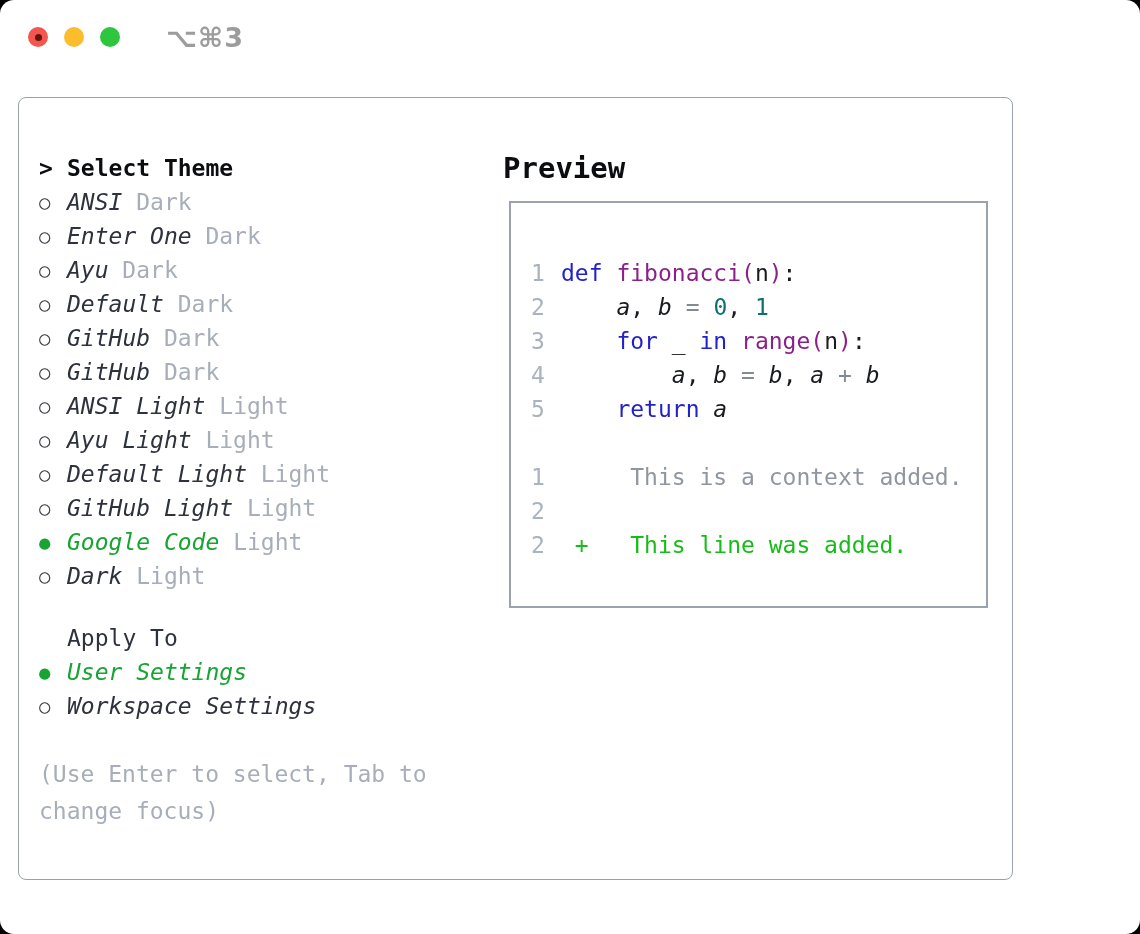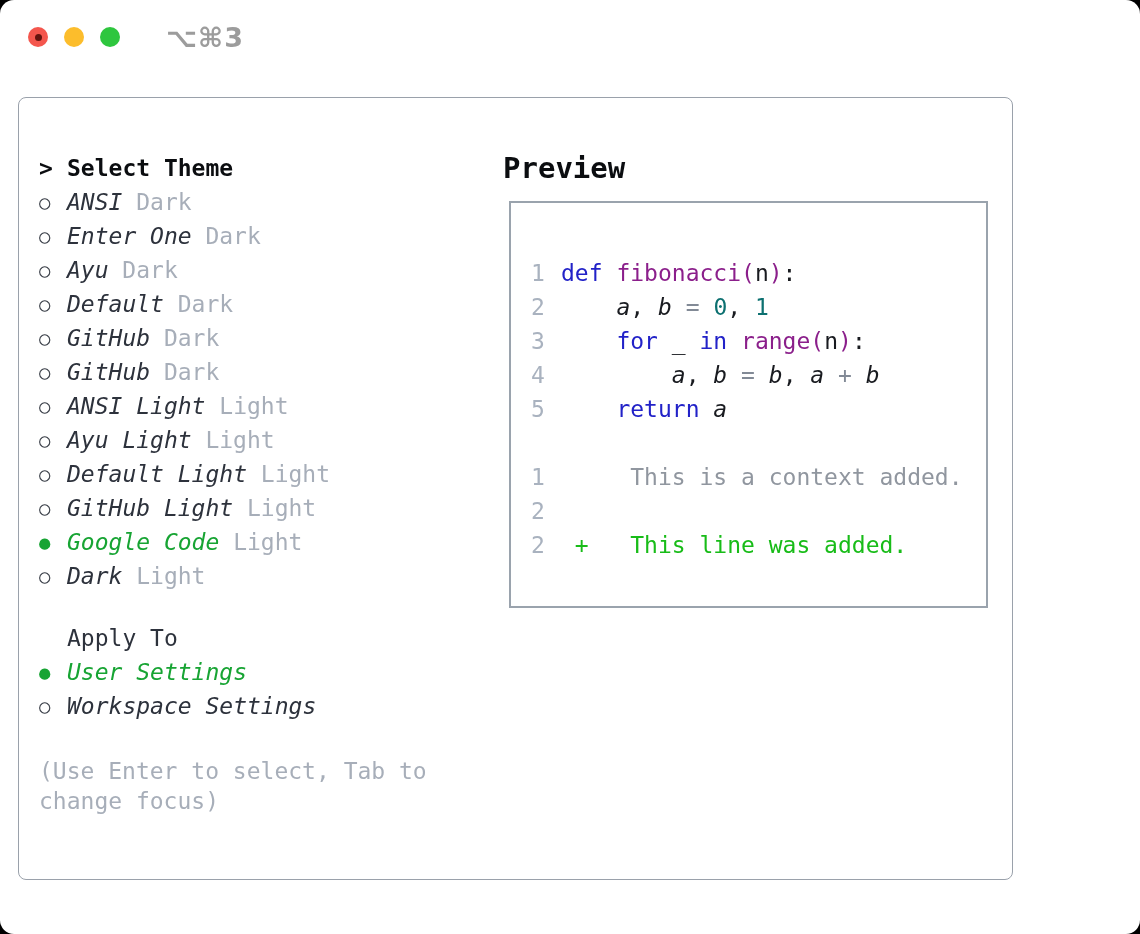--- a/index.html
+++ b/index.html
@@ -37,21 +37,21 @@
   .marker{flex:0 0 28px;font-size:19px;color:#3c414a;}
   .row.heading .marker{font-size:23px;font-weight:700;color:var(--heading-text,#0b0d10);}
   .row.heading .label{font-weight:700;color:var(--heading-text,#0b0d10);}
   .name{color:var(--item-text,#2d323c);font-style:italic;}
   .variant{color:var(--variant-text,#a7aeb9);margin-left:0.6em;}
   .row.selected .marker{color:var(--selection-green,#17a433);}
   .row.selected .name{color:var(--selection-green,#17a433);}
   .apply-section{margin-top:28px;}
   .apply-section .row.heading .label{font-weight:400;color:var(--item-text,#2d323c);}
   .hint{
-    margin-top:33px;width:430px;font-size:23px;line-height:30px;
+    margin-top:33px;width:430px;font-size:23px;line-height:37px;
     color:var(--hint-text,#a7aeb9);
   }
   
   .right-col{position:absolute;left:484px;top:53px;width:500px;}
   .preview-heading{
     height:34px;font-size:29px;font-weight:700;color:var(--heading-text,#0b0d10);
     line-height:34px;
   }
   .preview-box{
     margin-left:6px;margin-top:16px;width:479px;height:407px;

